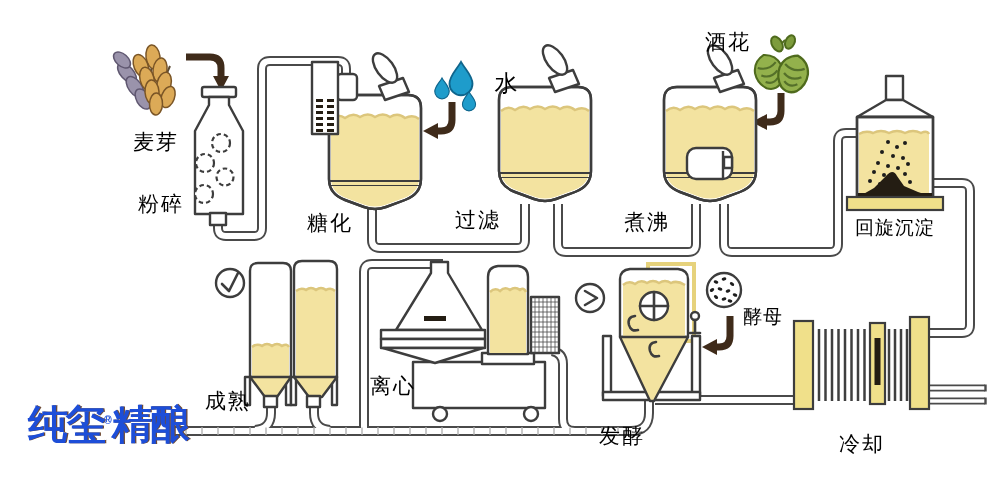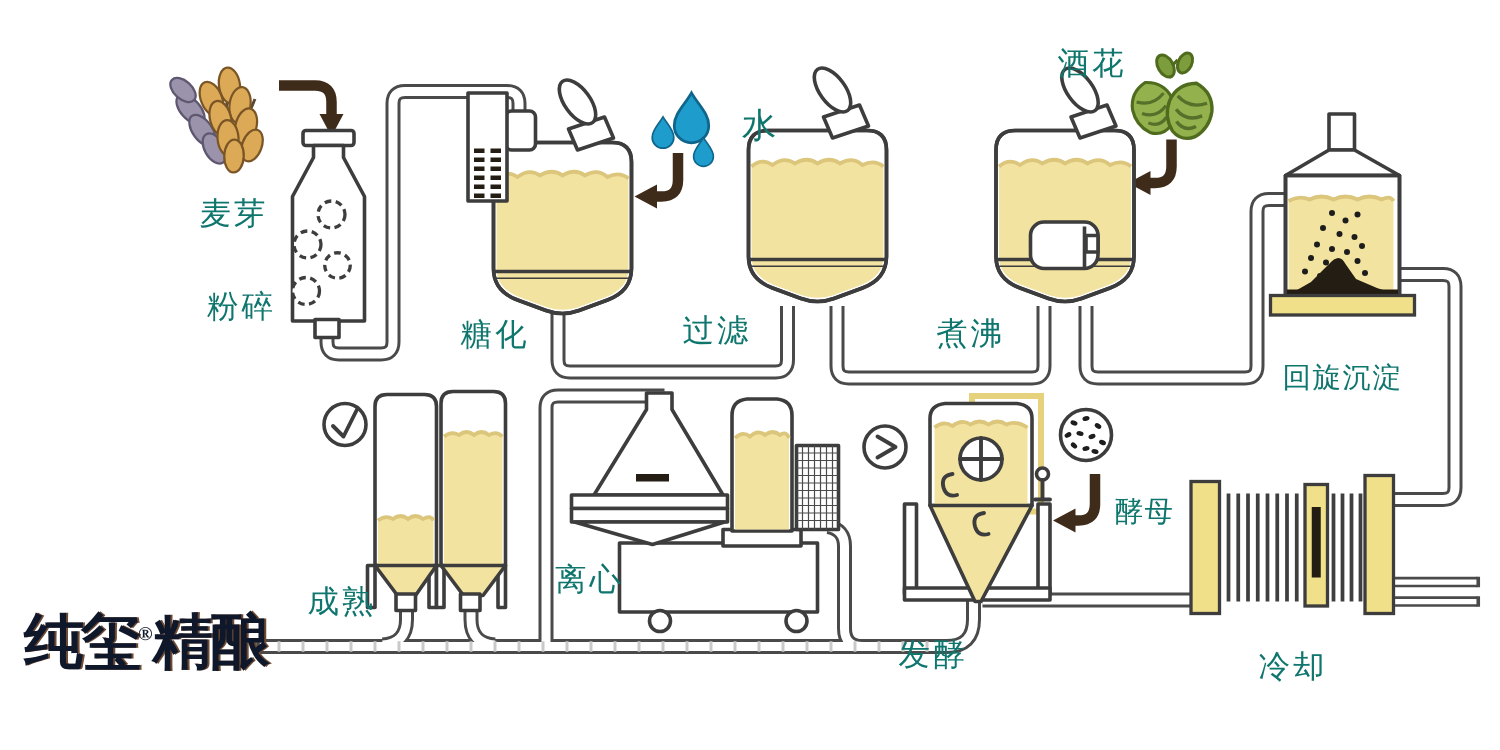--- a/index.html
+++ b/index.html
@@ -29,26 +29,26 @@
   .fin{stroke:#3f3f3f;stroke-width:2.5;}
   .panelframe{fill:#fff;stroke-width:4;}
   .dotblack{fill:#1d1d1d;}
   .hopfill{stroke:#4f6b1d;stroke-width:2;}
   .hopchev{fill:none;stroke:#55702a;stroke-width:2;}
   .dropfill{stroke:#0f658c;stroke-width:1.6;}
   .grainGold{fill:#dcaa57;stroke:#7a5526;stroke-width:1.5;}
   .grainGray{fill:#9a93ab;stroke:#5f5770;stroke-width:1.5;}
   .stem{fill:none;stroke:#5a4a33;stroke-width:2;}
   
-  .lbl{position:absolute;transform:translateX(-50%);white-space:nowrap;color:#0f766e;
+  .lbl{position:absolute;transform:translateX(-50%);white-space:nowrap;color:#000000;
        font-family:"DejaVu Serif","Liberation Serif",serif;font-size:21px;letter-spacing:2px;}
-  .lbl.small{font-size:19px;letter-spacing:1px;margin-top:24px;}
+  .lbl.small{font-size:19px;letter-spacing:1px;}
   .lbl.big{font-size:23px;}
-  .logo{position:absolute;left:16px;top:408px;line-height:1;color:#0f172a;
-        font-family:Liberation Serif, serif;font-weight:bold;font-size:40px;
+  .logo{position:absolute;left:28px;top:408px;line-height:1;color:#1d4ed8;
+        font-family:Liberation Mono, monospace;font-weight:bold;font-size:40px;
         letter-spacing:-2px;text-shadow:1.3px 0 #6f4b33;white-space:nowrap;}
   .logo .reg{font-size:13px;vertical-align:super;letter-spacing:0;text-shadow:none;}
 </style>
 </head>
 <body>
 
 <div class="canvas">
 <svg width="1000" height="500" viewBox="0 0 1000 500">
   <defs>
     <path id="tank-body" d="M-46 16 Q-46 3 -33 3 L33 3 Q46 3 46 16 L46 87 Q46 102 30 108 L11 115 Q0 119 -11 115 L-30 108 Q-46 102 -46 87 Z"></path>

